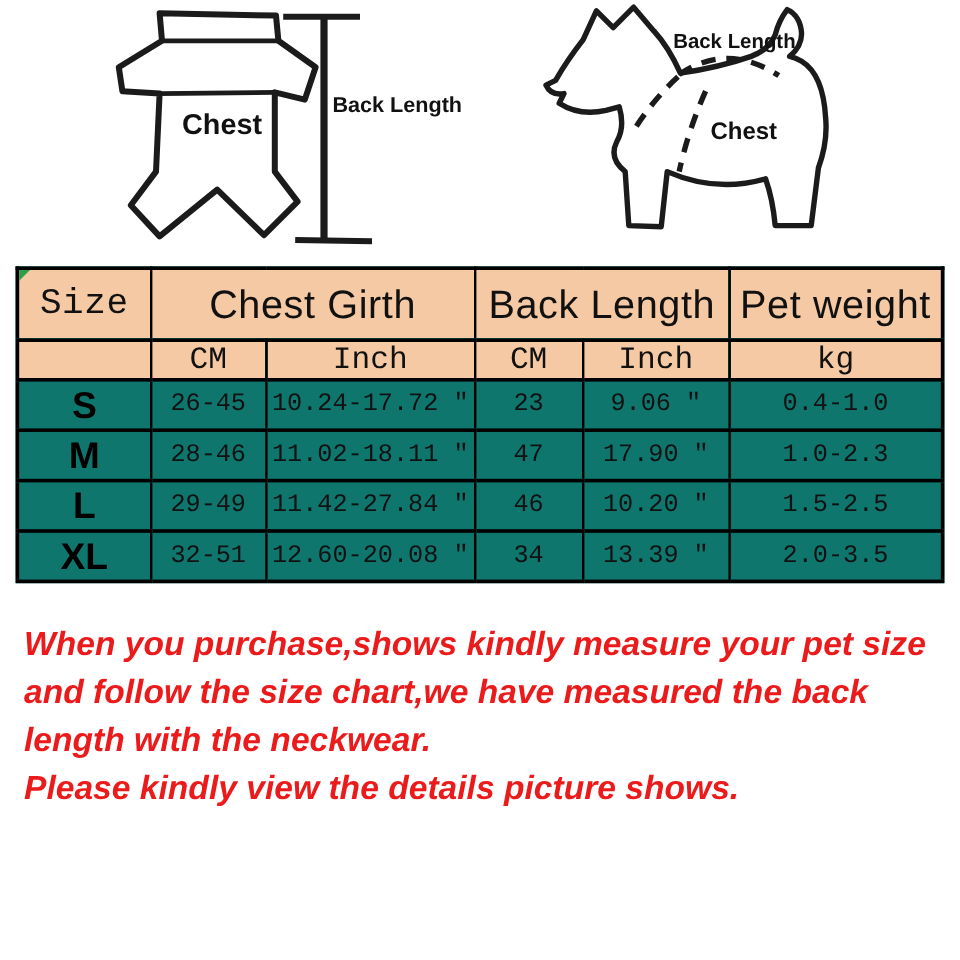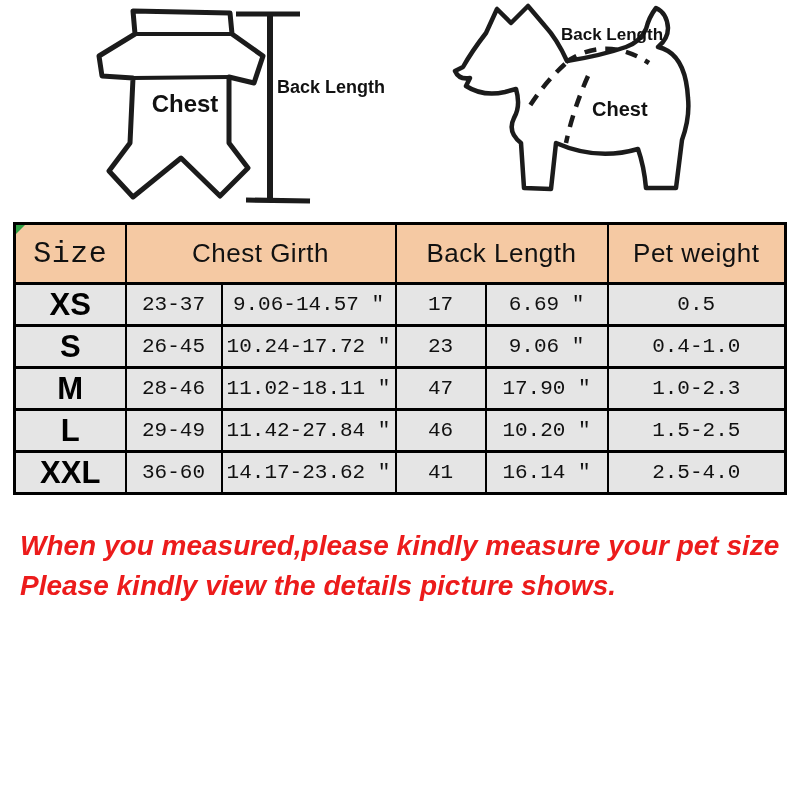--- a/index.html
+++ b/index.html
@@ -5,29 +5,29 @@
   html,body { margin:0; padding:0; }
   body {
     width:800px; height:800px; background:#ffffff; overflow:hidden;
     font-family:"Liberation Sans", sans-serif;
   }
   .diagrams-svg { display:block; }
 
   .table-wrap { position:relative; margin:7px 0 0 13px; width:771px; }
   table.size-table {
     border-collapse:collapse; width:771px; table-layout:fixed;
-    border:3px solid #000; background:#e5e5e5;
+    border:3px solid #000; background:#0f766e;
   }
   .size-table th, .size-table td {
     border:2px solid #000; border-bottom-width:3px;
     text-align:center; vertical-align:middle; padding:0;
     overflow:hidden; white-space:nowrap;
   }
   .size-table thead th { background:#f5c9a3; font-weight:normal; }
-  .hdr-main { font-weight:bold; font-size:26px; height:57px; letter-spacing:0.5px; color:#111; }
+  .hdr-main { font-weight:bold; font-size:33px; height:57px; letter-spacing:0.5px; color:#111; }
   .hdr-size { font-family:"Liberation Mono","DejaVu Sans Mono",monospace; font-size:30px; color:#111; }
   .hdr-unit { font-family:"Liberation Mono","DejaVu Sans Mono",monospace; font-size:26px; height:30px; color:#111; }
   tbody td { height:39px; font-family:"Liberation Mono","DejaVu Sans Mono",monospace; font-size:21px; color:#111; }
   tbody td.size-cell { font-family:"Liberation Sans",sans-serif; font-weight:bold; font-size:31px; color:#000; }
   .corner-flag {
     position:absolute; top:3px; left:3px; width:0; height:0;
     border-top:9px solid #2f9e44; border-right:9px solid transparent;
   }
 
   .notes {
@@ -76,30 +76,30 @@
         <col style="width:122px">
         <col style="width:178px">
     </colgroup>
     <thead>
       <tr>
         <th class="hdr-main hdr-size">Size</th>
         <th class="hdr-main" colspan="2">Chest Girth</th>
         <th class="hdr-main" colspan="2">Back Length</th>
         <th class="hdr-main">Pet weight</th>
       </tr>
+      <tr>
+        <th class="hdr-unit"></th>
+        <th class="hdr-unit">CM</th>
+        <th class="hdr-unit">Inch</th>
+        <th class="hdr-unit">CM</th>
+        <th class="hdr-unit">Inch</th>
+        <th class="hdr-unit">kg</th>
+      </tr>
     </thead>
     <tbody>
-      <tr>
-        <td class="size-cell">XS</td>
-        <td>23-37</td>
-        <td>9.06-14.57 ″</td>
-        <td>17</td>
-        <td>6.69 ″</td>
-        <td>0.5</td>
-      </tr>
       <tr>
         <td class="size-cell">S</td>
         <td>26-45</td>
         <td>10.24-17.72 ″</td>
         <td>23</td>
         <td>9.06 ″</td>
         <td>0.4-1.0</td>
       </tr>
       <tr>
         <td class="size-cell">M</td>
@@ -111,28 +111,30 @@
       </tr>
       <tr>
         <td class="size-cell">L</td>
         <td>29-49</td>
         <td>11.42-27.84 ″</td>
         <td>46</td>
         <td>10.20 ″</td>
         <td>1.5-2.5</td>
       </tr>
       <tr>
-        <td class="size-cell">XXL</td>
-        <td>36-60</td>
-        <td>14.17-23.62 ″</td>
-        <td>41</td>
-        <td>16.14 ″</td>
-        <td>2.5-4.0</td>
+        <td class="size-cell">XL</td>
+        <td>32-51</td>
+        <td>12.60-20.08 ″</td>
+        <td>34</td>
+        <td>13.39 ″</td>
+        <td>2.0-3.5</td>
       </tr>
     </tbody>
   </table>
   <div class="corner-flag"></div>
 </div>
 
 <div class="notes">
-  <div>When you measured,please kindly measure your pet size</div>
+  <div>When you purchase,shows kindly measure your pet size</div>
+  <div>and follow the size chart,we have measured the back</div>
+  <div>length with the neckwear.</div>
   <div>Please kindly view the details picture shows.</div>
 </div>
 
 </body></html>

